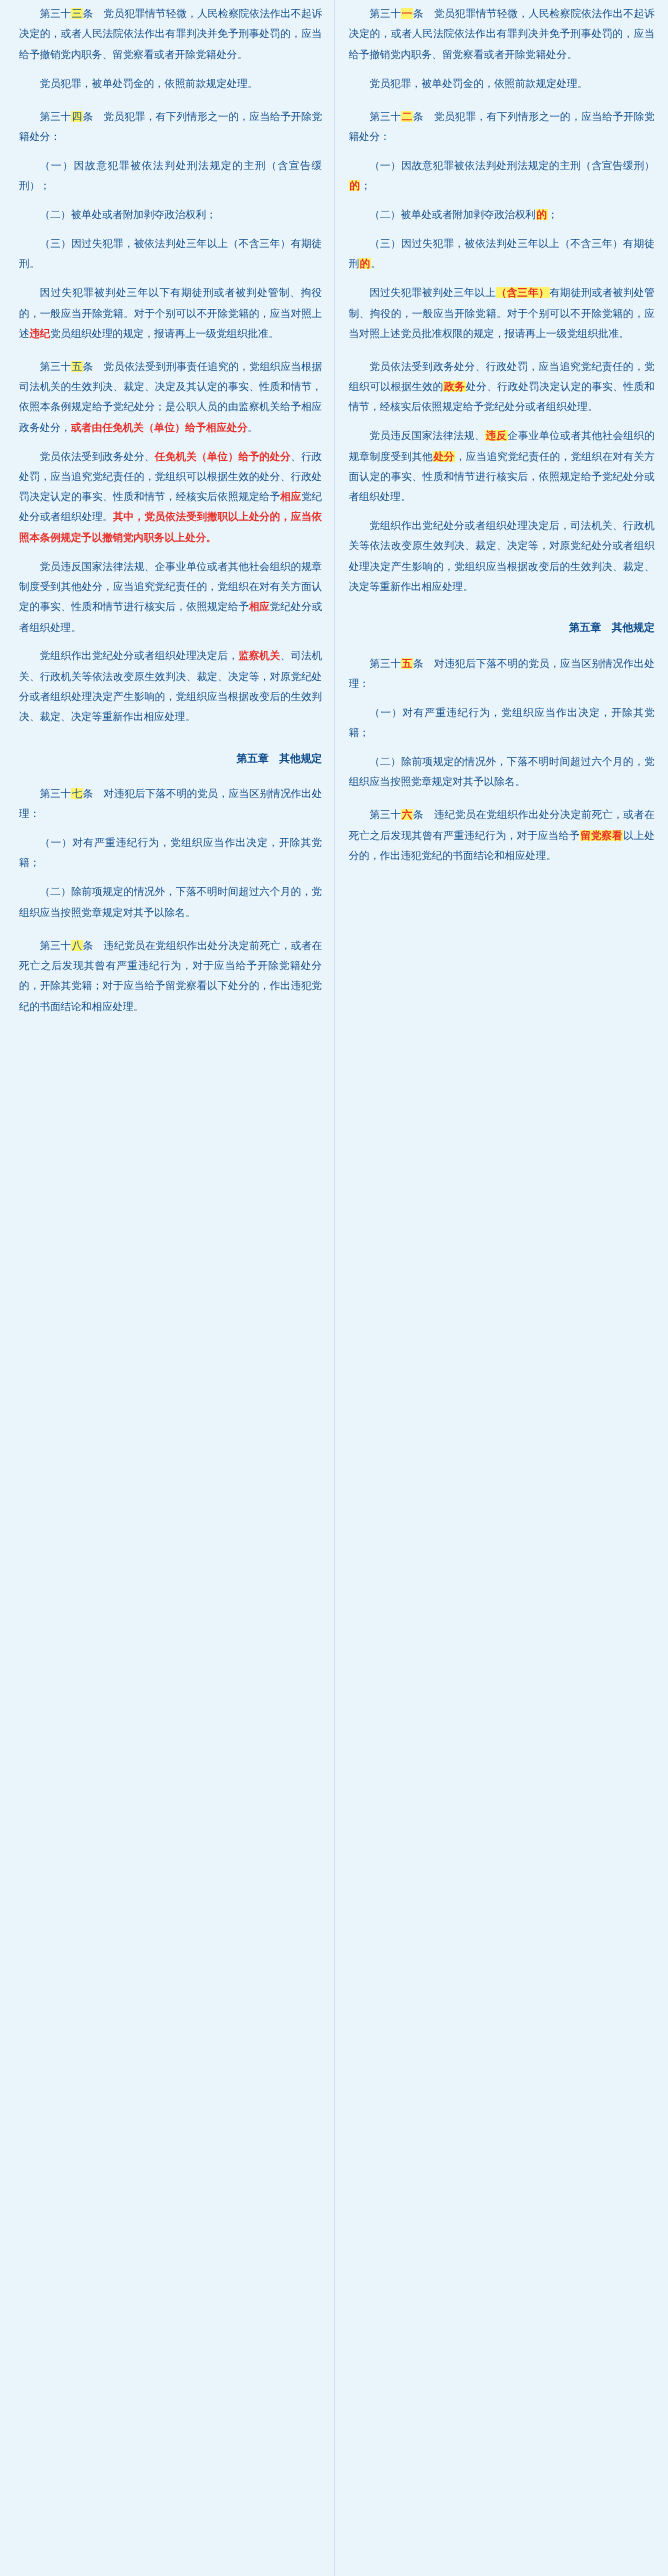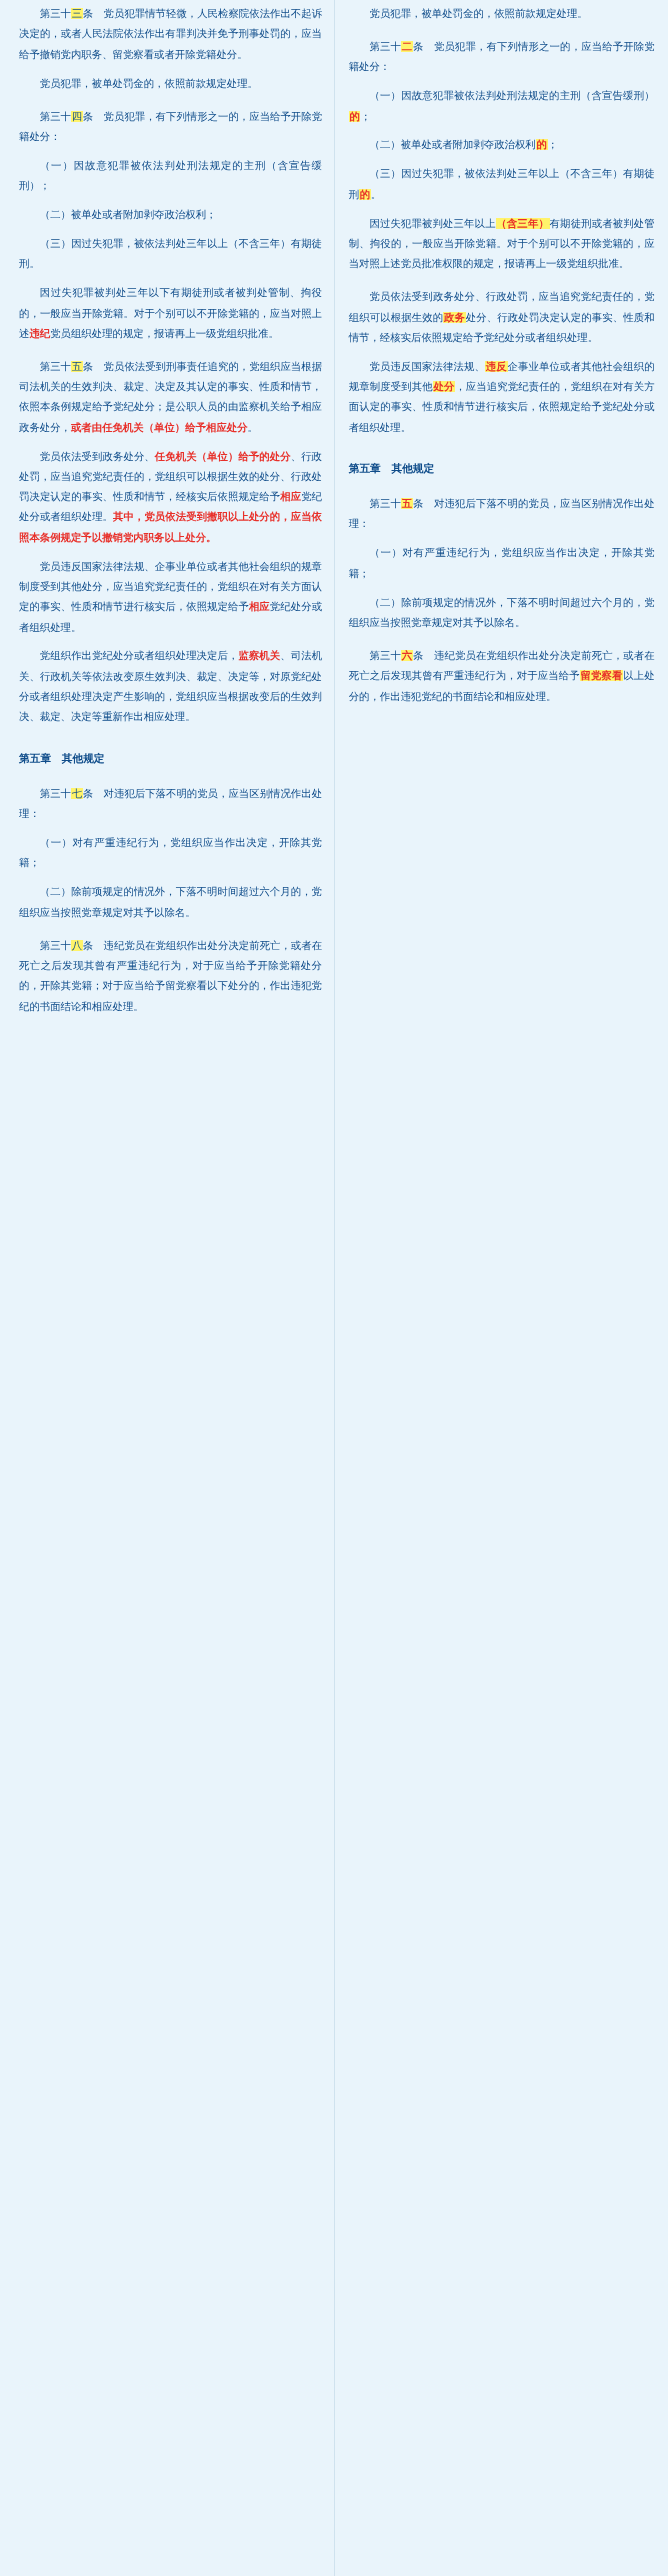--- a/index.html
+++ b/index.html
@@ -37,21 +37,21 @@
     margin: 0 0 8.7px 0;
     font-size: 10.4px;
     line-height: 1.95;
     color: #0f4c8a;
     text-align: justify;
     text-justify: inter-ideograph;
   }
   p.indent { text-indent: 2em; }
   .art-num { color: #0f4c8a; }
   .chapter {
-    text-align: left;
+    text-align: right;
     font-weight: bold;
     color: #0f4c8a;
     font-size: 10.7px;
     margin: 20px 0 12px 0;
     line-height: 1.9;
   }
   .red { color: #e8302a; font-weight: bold; }
   .hl { background: #fff36a; color: #0f4c8a; padding: 0 0.7px; }
   .hl-red { background: #fff36a; color: #e8302a; font-weight: bold; padding: 0 0.7px; }
   .block { padding-top: 4px; }
@@ -99,34 +99,36 @@
 
       <div class="block gap-top">
         <p class="indent"><span class="art-num">第三十<span class="hl">八</span>条</span>　违纪党员在党组织作出处分决定前死亡，或者在死亡之后发现其曾有严重违纪行为，对于应当给予开除党籍处分的，开除其党籍；对于应当给予留党察看以下处分的，作出违犯党纪的书面结论和相应处理。</p>
       </div>
 
     </div>
 
     <div class="col right">
 
       <div class="block">
+        <p class="indent"><span class="art-num">第三十<span class="hl-red">一</span>条</span>　党员犯罪情节轻微，人民检察院依法作出不起诉决定的，或者人民法院依法作出有罪判决并免予刑事处罚的，应当给予撤销党内职务、留党察看或者开除党籍处分。</p>
         <p class="indent">党员犯罪，被单处罚金的，依照前款规定处理。</p>
       </div>
 
       <div class="block gap-top">
         <p class="indent"><span class="art-num">第三十<span class="hl-red">二</span>条</span>　党员犯罪，有下列情形之一的，应当给予开除党籍处分：</p>
         <p class="indent">（一）因故意犯罪被依法判处刑法规定的主刑（含宣告缓刑）<span class="hl-red">的</span>；</p>
         <p class="indent">（二）被单处或者附加剥夺政治权利<span class="hl-red">的</span>；</p>
         <p class="indent">（三）因过失犯罪，被依法判处三年以上（不含三年）有期徒刑<span class="hl-red">的</span>。</p>
         <p class="indent">因过失犯罪被判处三年以上<span class="hl-red">（含三年）</span>有期徒刑或者被判处管制、拘役的，一般应当开除党籍。对于个别可以不开除党籍的，应当对照上述党员批准权限的规定，报请再上一级党组织批准。</p>
       </div>
 
       <div class="block gap-top">
         <p class="indent">党员依法受到政务处分、行政处罚，应当追究党纪责任的，党组织可以根据生效的<span class="hl-red">政务</span>处分、行政处罚决定认定的事实、性质和情节，经核实后依照规定给予党纪处分或者组织处理。</p>
         <p class="indent">党员违反国家法律法规、<span class="hl-red">违反</span>企事业单位或者其他社会组织的规章制度受到其他<span class="hl-red">处分</span>，应当追究党纪责任的，党组织在对有关方面认定的事实、性质和情节进行核实后，依照规定给予党纪处分或者组织处理。</p>
+        <p class="indent">党组织作出党纪处分或者组织处理决定后，司法机关、行政机关等依法改变原生效判决、裁定、决定等，对原党纪处分或者组织处理决定产生影响的，党组织应当根据改变后的生效判决、裁定、决定等重新作出相应处理。</p>
       </div>
 
       <div class="chapter">第五章　其他规定</div>
 
 
       <div class="block gap-top">
         <p class="indent"><span class="art-num">第三十<span class="hl-red">五</span>条</span>　对违犯后下落不明的党员，应当区别情况作出处理：</p>
         <p class="indent">（一）对有严重违纪行为，党组织应当作出决定，开除其党籍；</p>
         <p class="indent">（二）除前项规定的情况外，下落不明时间超过六个月的，党组织应当按照党章规定对其予以除名。</p>
       </div>

